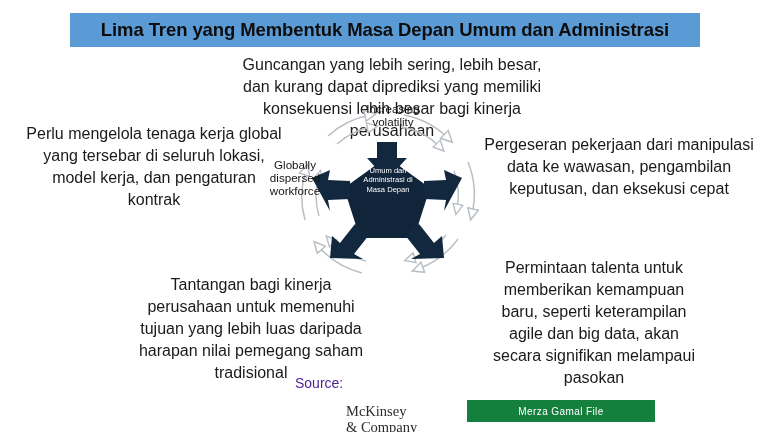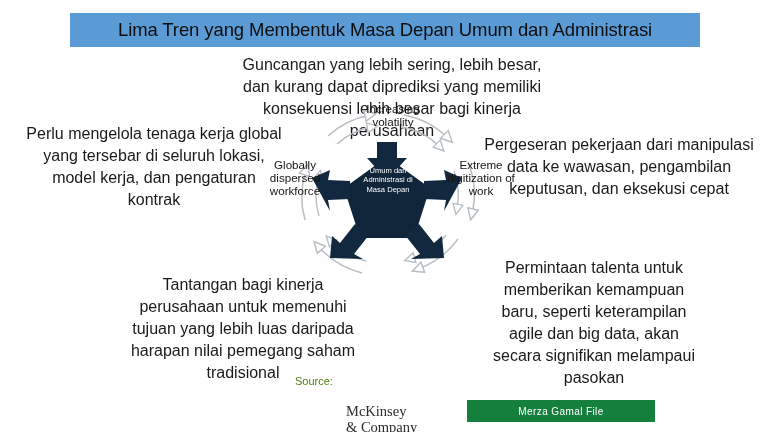--- a/index.html
+++ b/index.html
@@ -23,40 +23,40 @@
     top: 13px;
     width: 630px;
     height: 34px;
     background: #5B9BD5;
     display: flex;
     align-items: center;
     justify-content: center;
   }
   #title-banner .title-text {
     font-size: 18.5px;
-    font-weight: normal;
+    font-weight: bold;
     color: #0d0d0d;
     letter-spacing: -0.1px;
     white-space: nowrap;
   }
 
   
   .annot {
     position: absolute;
     font-size: 16px;
     font-weight: normal;
     line-height: 1.38;
     text-align: center;
     color: #1a1a1a;
   }
   #annot-top    { left: 228px; top: 54px;  width: 328px; }
   #annot-left   { left: 24px;  top: 123px; width: 260px; }
   #annot-right-top { left: 478px; top: 134px; width: 282px; }
   #annot-right-bottom { left: 492px; top: 257px; width: 204px; }
-  #annot-bottom-left  { left: 128px; top: 274px; width: 230px; }
+  #annot-bottom-left  { left: 136px; top: 274px; width: 230px; }
 
   
   #diagram {
     position: absolute;
     left: 258px;
     top: 96px;
     width: 258px;
     height: 215px;
   }
   #diagram svg { display: block; }
@@ -93,22 +93,22 @@
     position: absolute;
     left: 295px;
     top: 373px;
     width: 200px;
     height: 36px;
   }
   #source-label {
     position: absolute;
     left: 0;
     top: 2px;
-    font-size: 11px;
-    color: #4d7c0f;
+    font-size: 14px;
+    color: #4c1d95;
     text-align: right;
   }
   #source-brand {
     position: absolute;
     left: 51px;
     top: 0px;
     font-family: "Liberation Serif", serif;
     font-size: 14.5px;
     color: #2b2b2b;
     line-height: 1.12;
@@ -201,21 +201,20 @@
   <div class="pentagon-text">
     <div>Umum dan</div>
     <div>Administrasi di</div>
     <div>Masa Depan</div>
   </div>
 
   <div class="ring-label" id="label-volatility">Increasing volatility</div>
 
   <div class="ring-label" id="label-workforce">Globally dispersed workforce</div>
 
-  <div class="ring-label" id="label-digitization">Extreme digitization of work</div>
 
 
 </div>
 
 <div id="source-block">
   <span id="source-label">Source:</span>
   <span id="source-brand">
     <span class="brand-first">McKinsey</span>
     <span class="brand-second">&amp; Company</span>
   </span>

